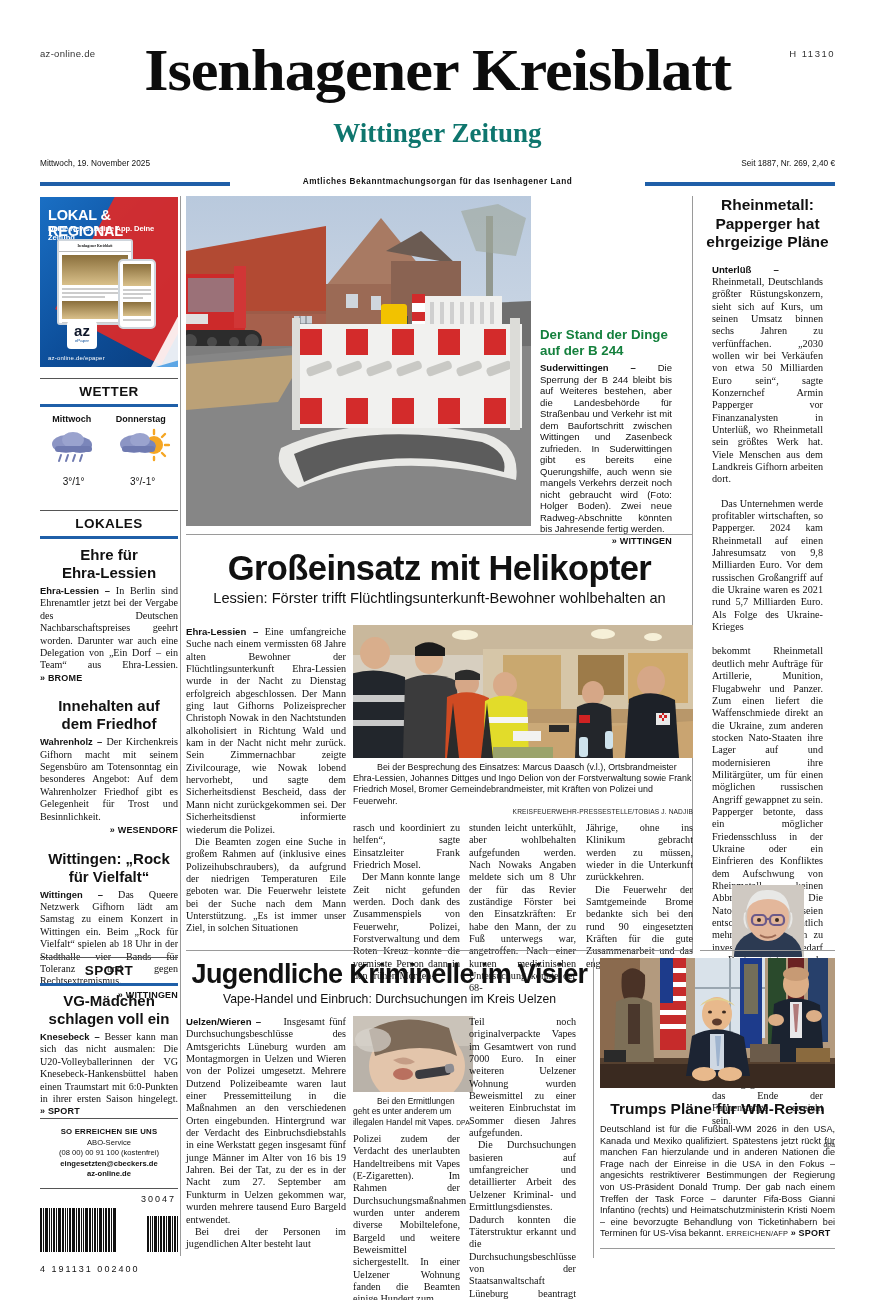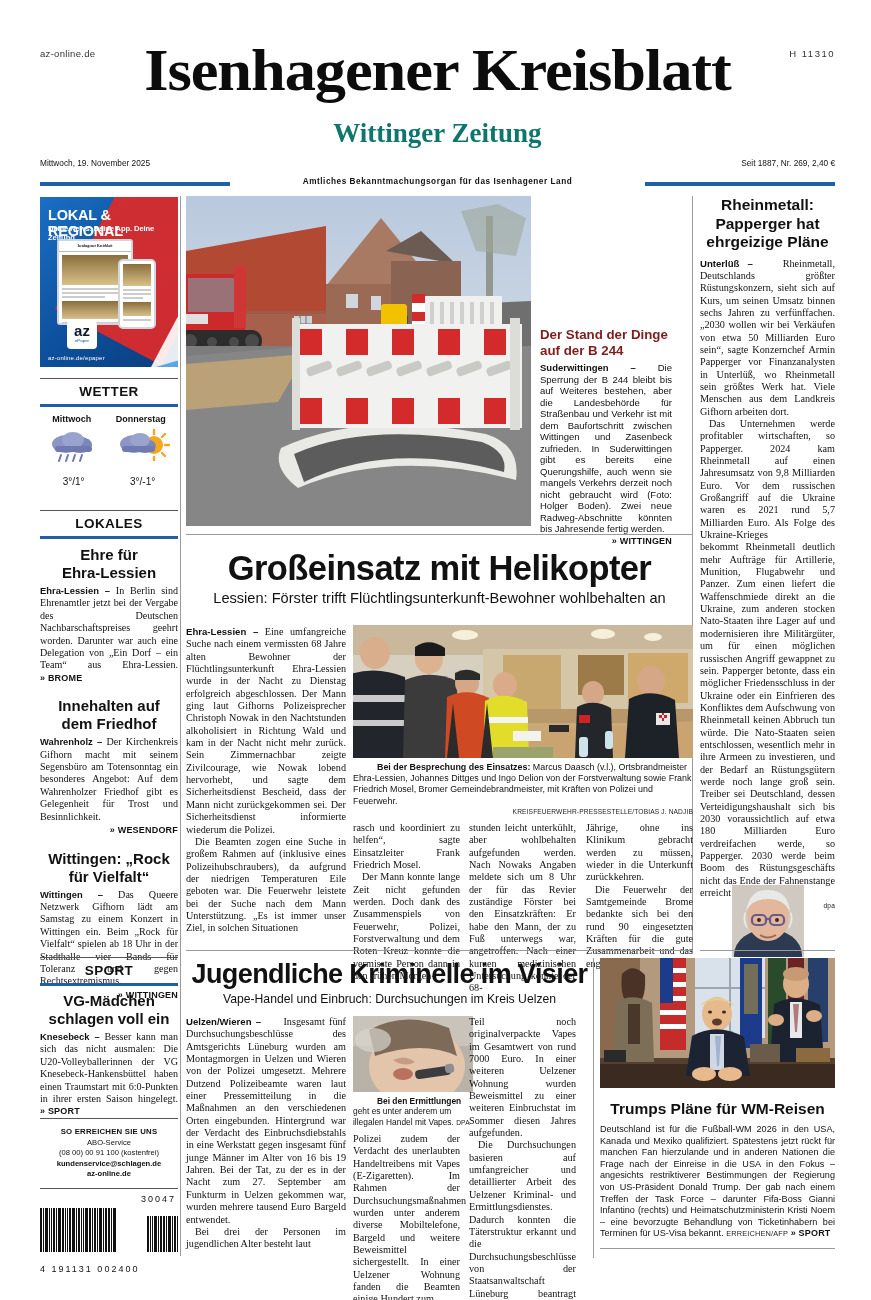--- a/index.html
+++ b/index.html
@@ -101,42 +101,42 @@
   .contact .m{font-weight:bold;}
 
   
   .barcode{display:flex;align-items:flex-end;gap:1px;height:44px;}
   .barcode i{display:block;background:#111;height:100%;}
   .bc-num{font-family:"Liberation Sans",sans-serif;font-size:9px;letter-spacing:2px;color:#111;}
 
   
   .photo{position:relative;overflow:hidden;background:#888;}
   .cap{font-family:"Liberation Sans",sans-serif;font-size:8.9px;line-height:11.2px;color:#111;}
-  .cap b{font-weight:bold;padding-left:24px;}
+  .cap b{font-weight:normal;padding-left:24px;}
   .credit{font-family:"Liberation Sans",sans-serif;font-size:6.6px;letter-spacing:.15px;
     color:#222;text-align:right;}
 
   
   .lead-h{font-family:"Liberation Sans",sans-serif;font-weight:bold;color:#111;
     text-align:center;letter-spacing:-.6px;}
   .lead-sub{font-family:"Liberation Sans",sans-serif;color:#111;text-align:center;}
 
   .body-col{font-family:"Liberation Serif",serif;font-size:10.2px;line-height:12.35px;
     text-align:justify;color:#111;hyphens:auto;}
   .body-col b{font-family:"Liberation Sans",sans-serif;font-weight:bold;font-size:9.6px;}
   .body-col p{margin:0;text-indent:9px;}
   .body-col p.first{text-indent:0;}
 
   
   .rc-h{font-family:"Liberation Sans",sans-serif;font-weight:bold;font-size:15.5px;
     line-height:18.5px;text-align:center;color:#111;}
   .rc-b{font-family:"Liberation Serif",serif;font-size:10.2px;line-height:12.35px;
     text-align:justify;color:#111;hyphens:auto;}
   .rc-b b{font-family:"Liberation Sans",sans-serif;font-weight:bold;font-size:9.6px;}
-  .rc-b p{margin:0;text-indent:9px;}
+  .rc-b p{margin:12px;text-indent:9px;}
   .rc-b p.first{text-indent:0;}
   .portrait-cap{font-family:"Liberation Sans",sans-serif;text-align:center;font-size:8.8px;
     line-height:11px;color:#111;}
   .portrait-cap b{font-weight:bold;}
 
   
   .tr-h{font-family:"Liberation Sans",sans-serif;font-weight:bold;font-size:15.5px;
     text-align:center;color:#111;}
   .tr-b{font-family:"Liberation Sans",sans-serif;font-size:9.1px;line-height:11.6px;
     text-align:justify;color:#111;}
@@ -275,21 +275,21 @@
 schlagen voll ein</div>
     <div class="brief-b"><b>Knesebeck –</b> <span>Besser kann man sich das nicht ausmalen: Die U20-Volleyballerinnen der VG Knesebeck-Hankensbüttel haben einen Traumstart mit 6:0-Punkten in ihrer ersten Saison hingelegt.</span> <span class="ref">» SPORT</span></div>
   </div>
 
   <div class="colA" style="top:1118px;">
     <div class="thinD" style="margin-bottom:8px"></div>
     <div class="contact">
       <div class="t">SO ERREICHEN SIE UNS</div>
       <div>ABO-Service</div>
       <div>(08 00) 00 91 100 (kostenfrei)</div>
-      <div class="m">kundenservice@schlagen.de</div>
+      <div class="m">eingesetzten@cbeckers.de</div>
       <div class="m">az-online.de</div>
     </div>
     <div class="thinD" style="margin-top:8px"></div>
   </div>
 
   <div class="colA" style="top:1208px;">
     <div style="display:flex;justify-content:space-between;align-items:flex-end;">
       <div class="barcode">
         <i style="width:2px"></i>
             <i style="width:1px"></i>
@@ -447,21 +447,21 @@
         </g>
         <g fill="#dcdcd8">
           <rect x="-2" y="-6" width="8" height="112"></rect>
               <rect x="216" y="-6" width="10" height="112"></rect>
         </g>
       </g>
     </svg>
   </div>
 
   <div style="position:absolute;left:500px;top:327px;width:132px;">
-    <div style="font-family:'Liberation Sans',sans-serif;font-weight:bold;font-size:13.3px;line-height:15.6px;white-space:pre-line;color:#7f1d1d">Der Stand der Dinge
+    <div style="font-family:'Liberation Sans',sans-serif;font-weight:bold;font-size:13.3px;line-height:15.6px;white-space:pre-line;color:#15803d">Der Stand der Dinge
 auf der B 244</div>
     <div style="font-family:'Liberation Sans',sans-serif;font-size:9.5px;line-height:11.5px;text-align:justify;margin-top:4px;color:#111">
       <b>Suderwittingen –</b>
       <span>Die Sperrung der B 244 bleibt bis auf Weiteres bestehen, aber die Landesbehörde für Straßenbau und Verkehr ist mit dem Baufortschritt zwischen Wittingen und Zasenbeck zufrieden. In Suderwittingen gibt es bereits eine Querungshilfe, auch wenn sie mangels Verkehrs derzeit noch nicht gebraucht wird (Foto: Holger Boden). Zwei neue Radweg-Abschnitte könnten bis Jahresende fertig werden.</span>
       <span class="ref ref-r">» WITTINGEN</span>
     </div>
   </div>
 
   <div style="position:absolute;left:146px;top:534px;width:507px;height:1px;background:#9a9a9a"></div>
 

